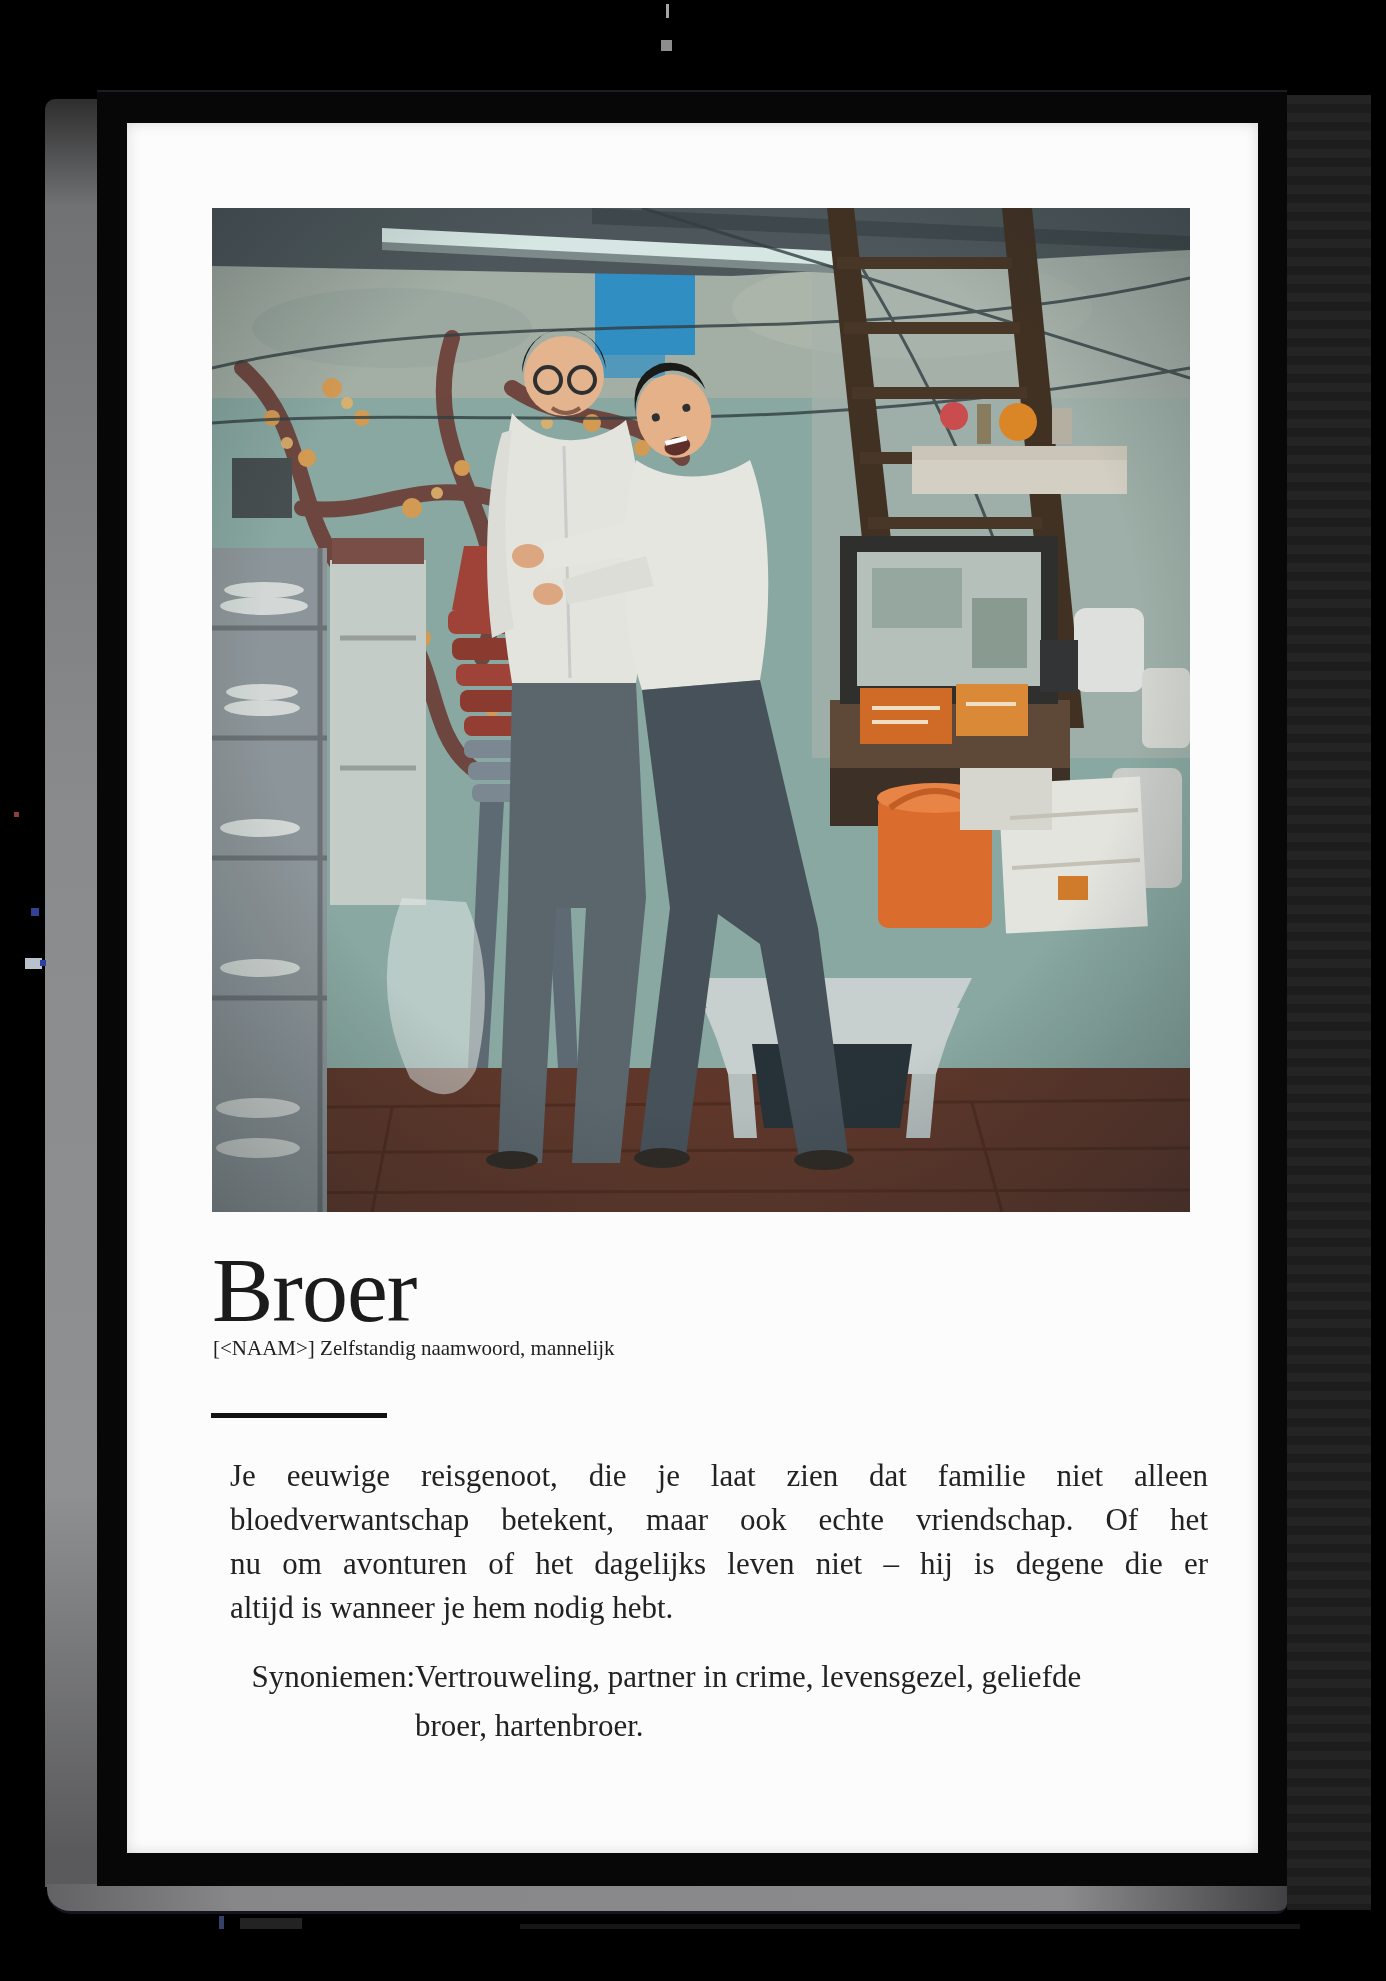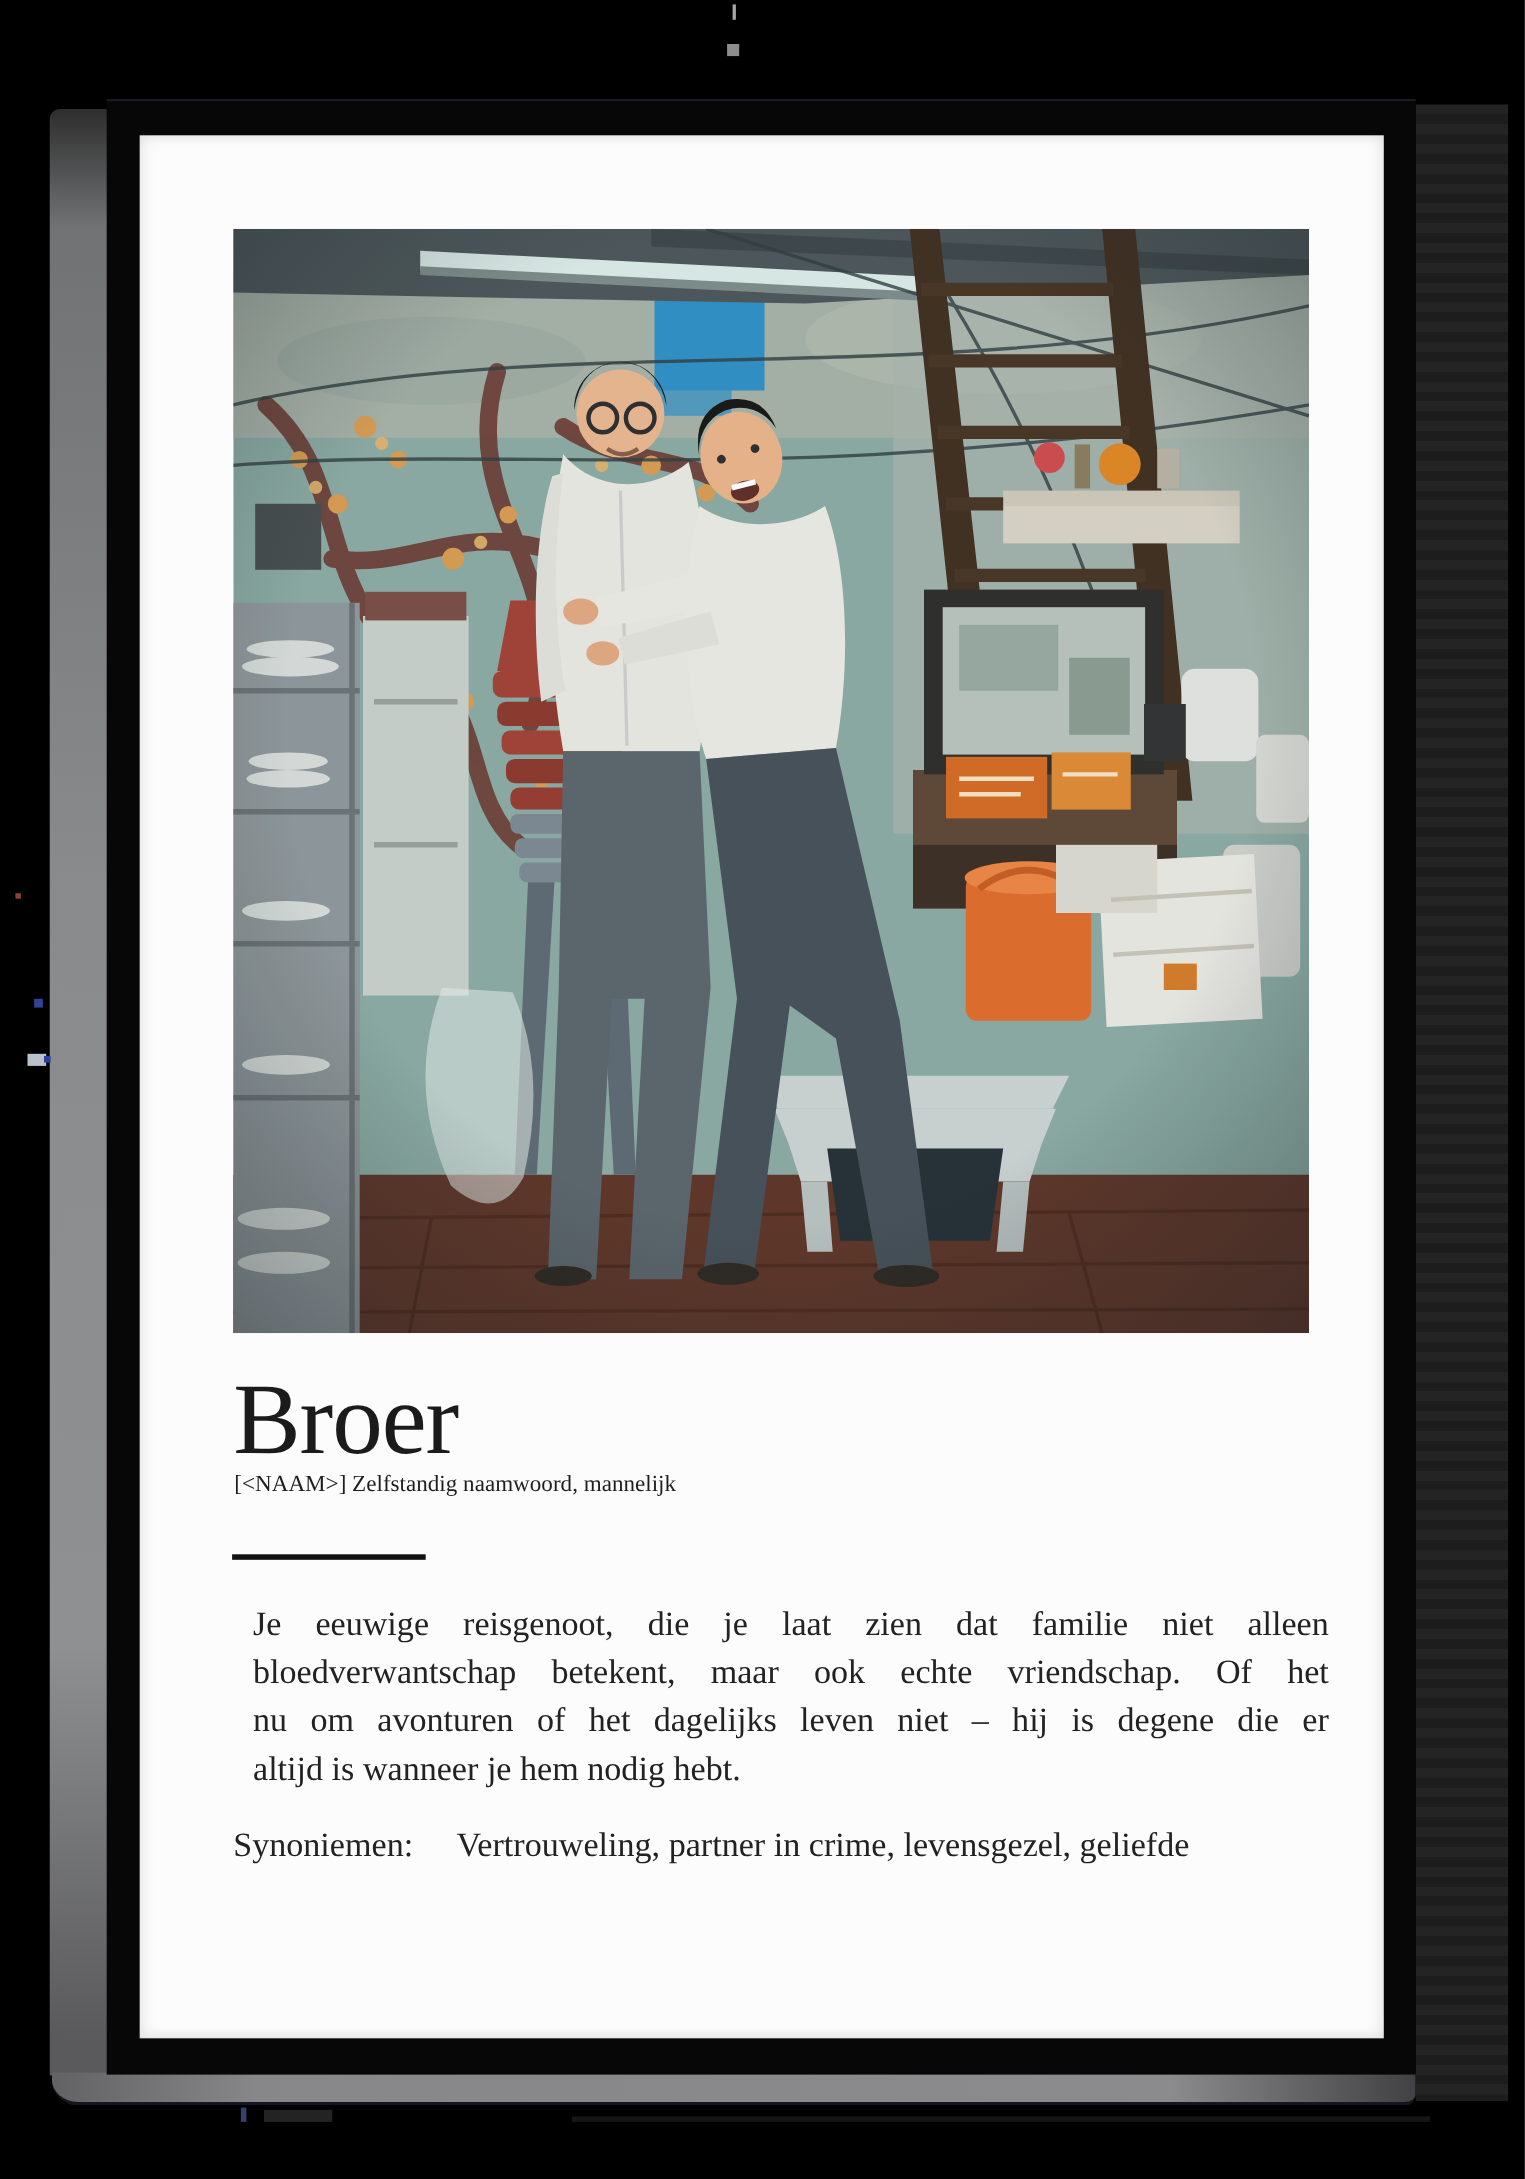--- a/index.html
+++ b/index.html
@@ -28,21 +28,21 @@
   .title{position:absolute;left:212px;top:1244px;font-size:92px;line-height:1;color:var(--ink,#1b1b1b);
     letter-spacing:-1px;}
   .subtitle{position:absolute;left:213px;top:1336px;font-size:21px;line-height:1.2;color:#1e1e1e;}
   .divider{position:absolute;left:211px;top:1413px;width:176px;height:5px;background:#121212;}
   .definition{position:absolute;left:230px;top:1454px;width:978px;font-size:31px;line-height:44px;
     color:#222;}
   .def-line{text-align:justify;text-align-last:justify;}
   .def-line.last{text-align:left;text-align-last:left;}
   .synonyms{position:absolute;left:212px;top:1652px;width:1000px;font-size:31px;line-height:49px;color:#222;}
   .syn-row{white-space:nowrap;}
-  .syn-label{display:inline-block;width:203px;}
+  .syn-label{display:inline-block;width:203px;text-align:right;}
   .syn-line2{margin-left:203px;}
   
   .speck{position:absolute;}
   .s1{left:666px;top:4px;width:3px;height:14px;background:#a5a5a5;}
   .s2{left:661px;top:40px;width:11px;height:11px;background:#8d8d8d;}
   .s3{left:14px;top:812px;width:5px;height:5px;background:#8a4040;}
   .s4{left:31px;top:908px;width:8px;height:8px;background:#3b4db0;opacity:.85;}
   .s5{left:25px;top:958px;width:17px;height:11px;background:#b9c2cc;}
   .s6{left:40px;top:960px;width:6px;height:6px;background:#2b3f9e;}
   .s7{left:240px;top:1918px;width:62px;height:11px;background:#232323;}
@@ -286,20 +286,21 @@
     <div class="def-line">Je eeuwige reisgenoot, die je laat zien dat familie niet alleen</div>
     <div class="def-line">bloedverwantschap betekent, maar ook echte vriendschap. Of het</div>
     <div class="def-line">nu om avonturen of het dagelijks leven niet – hij is degene die er</div>
     <div class="def-line last">altijd is wanneer je hem nodig hebt.</div>
   </div>
 
   <div class="synonyms">
     <div class="syn-row">
       <span class="syn-label">Synoniemen:</span><span>Vertrouweling, partner in crime, levensgezel, geliefde</span>
     </div>
+    <div class="syn-line2">broer, hartenbroer.</div>
   </div>
 
   <div class="speck s1"></div>
   <div class="speck s2"></div>
   <div class="speck s3"></div>
   <div class="speck s4"></div>
   <div class="speck s5"></div>
   <div class="speck s6"></div>
   <div class="speck s7"></div>
   <div class="speck s8"></div>

